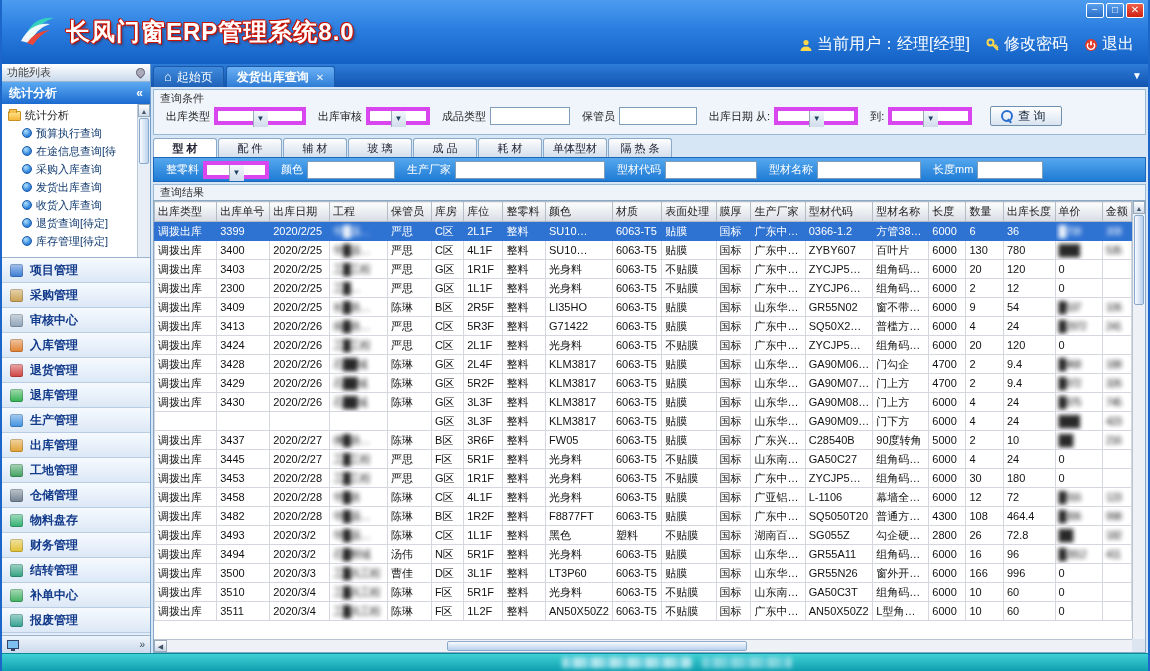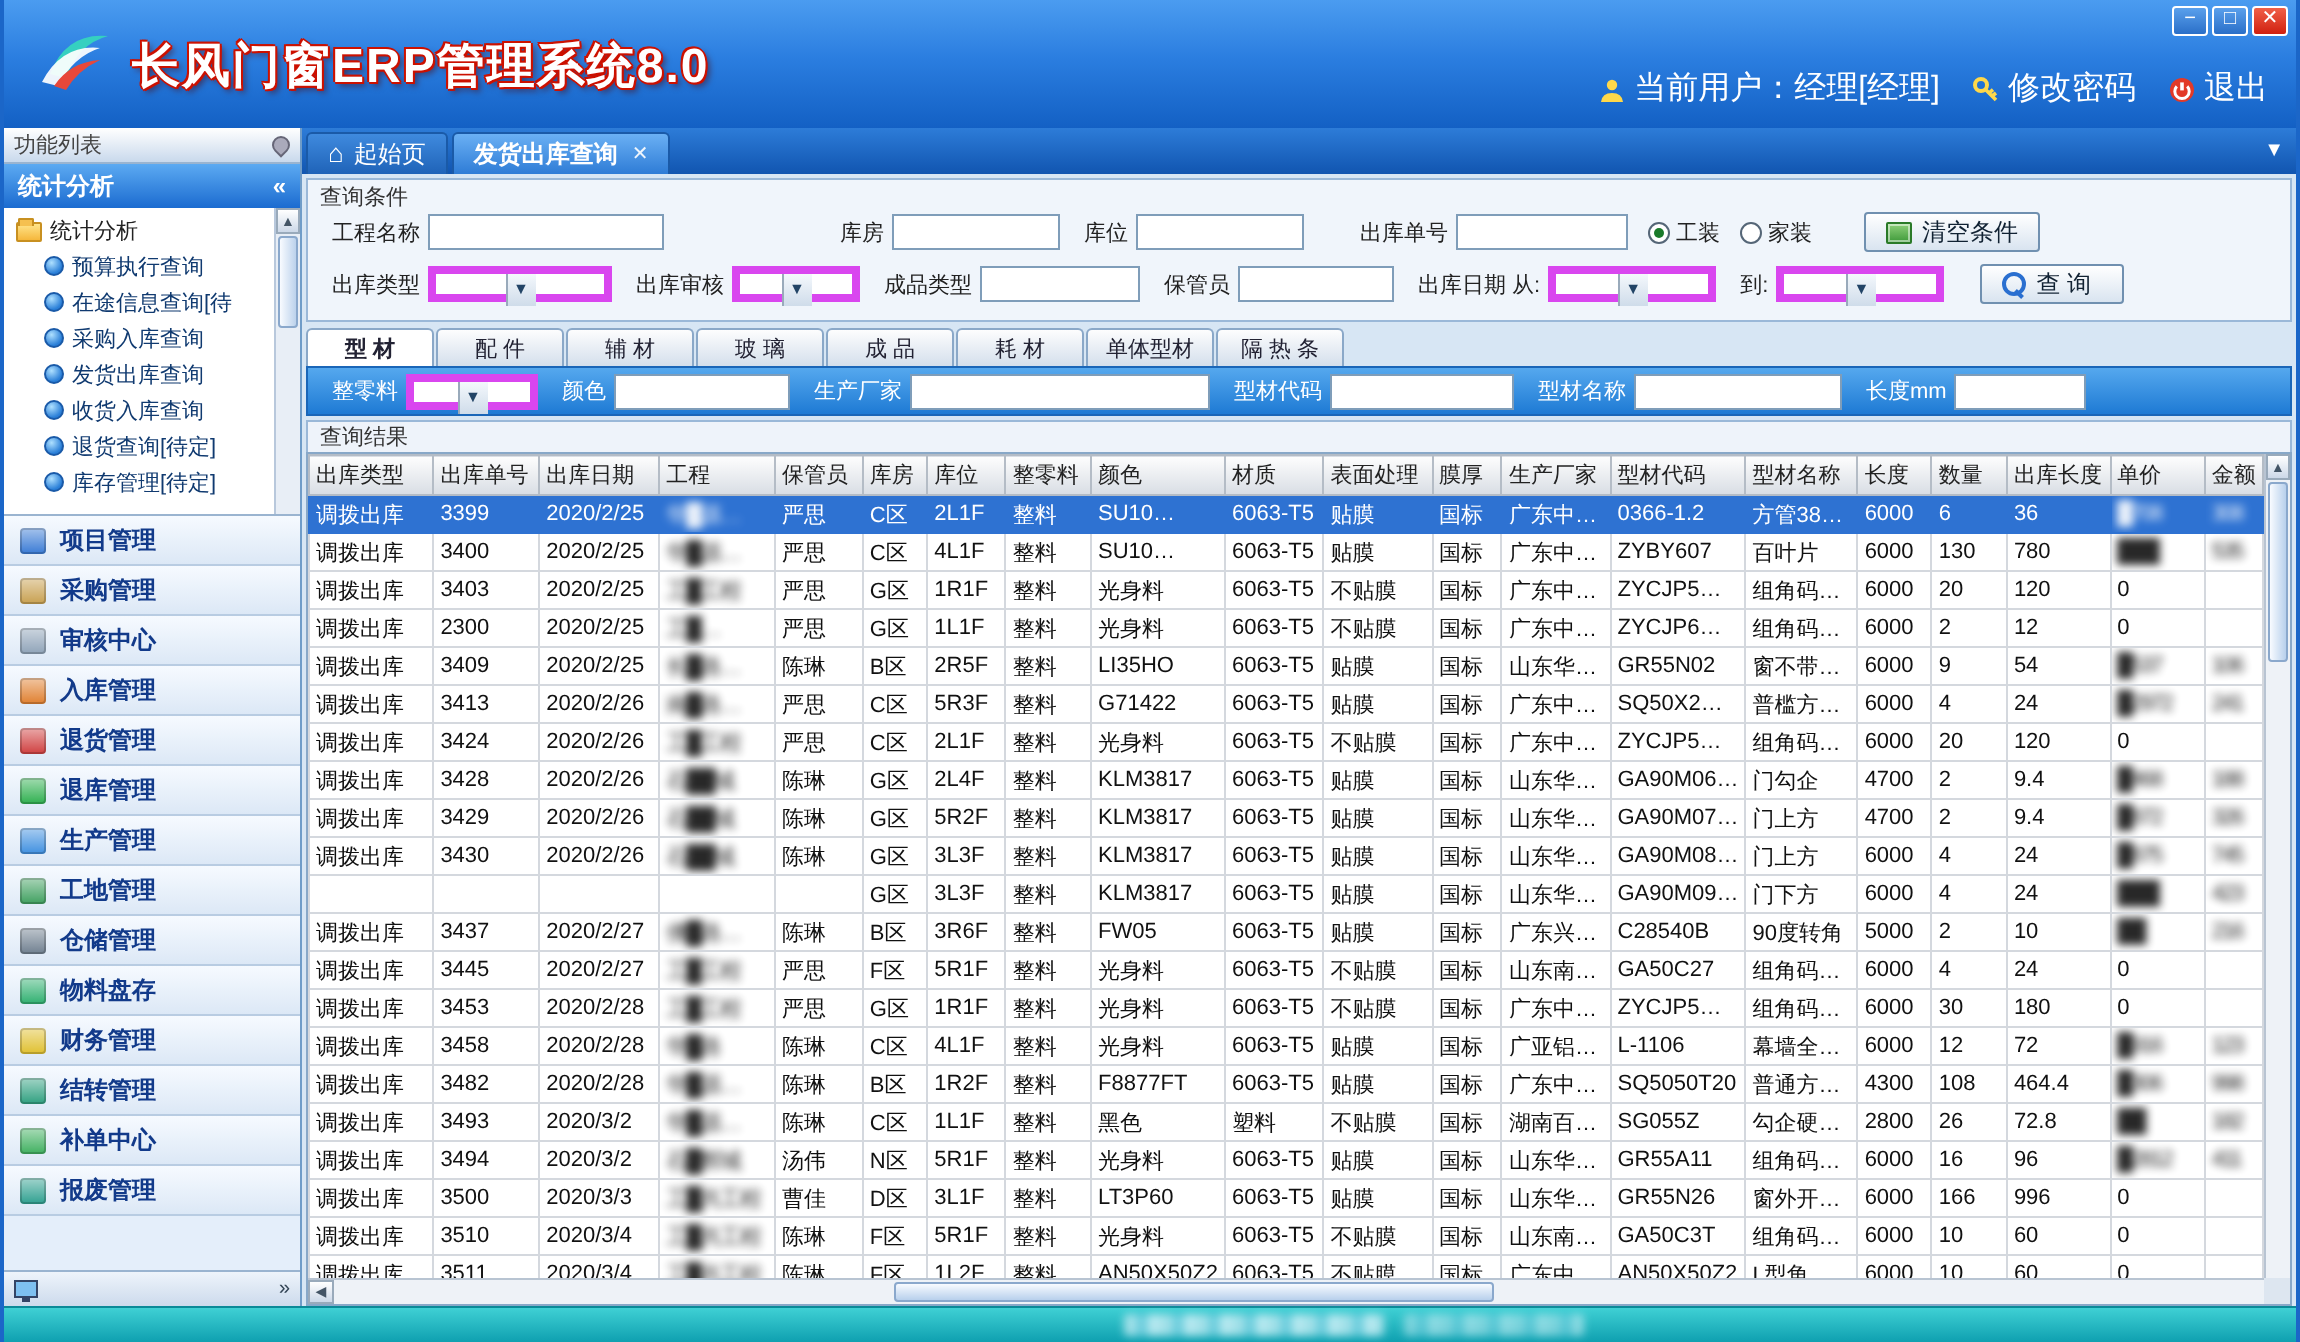--- a/index.html
+++ b/index.html
@@ -230,20 +230,24 @@
           </div>
           <div class="menu-item">
             <span class="menu-ico" style="background-color: rgb(48, 176, 80);"></span>
             <span>退库管理</span>
           </div>
           <div class="menu-item">
             <span class="menu-ico" style="background-color: rgb(64, 144, 224);"></span>
             <span>生产管理</span>
           </div>
           <div class="menu-item">
+            <span class="menu-ico" style="background-color: rgb(224, 160, 48);"></span>
+            <span>出库管理</span>
+          </div>
+          <div class="menu-item">
             <span class="menu-ico" style="background-color: rgb(64, 160, 96);"></span>
             <span>工地管理</span>
           </div>
           <div class="menu-item">
             <span class="menu-ico" style="background-color: rgb(112, 128, 144);"></span>
             <span>仓储管理</span>
           </div>
           <div class="menu-item">
             <span class="menu-ico" style="background-color: rgb(48, 176, 112);"></span>
             <span>物料盘存</span>
@@ -280,42 +284,20 @@
           </div>
           <div class="tab active">
             <span>发货出库查询</span>
             <span class="x">✕</span>
           </div>
           <span class="tab-caret">▼</span>
       </div>
 
       <div class="query-panel">
         <div class="query-title">查询条件</div>
-        <div class="q-row">
-          <label style="margin-left:4px;">工程名称</label>
-          <input class="tbx" style="width: 118px;">
-          <label style="margin-left:88px;">库房</label>
-          <input class="tbx" style="width: 84px;">
-          <label>库位</label>
-          <input class="tbx" style="width: 84px;">
-          <label style="margin-left:28px;">出库单号</label>
-          <input class="tbx" style="width: 86px;">
-          <span class="radio">
-            <span class="rdot on"></span>
-            <span>工装</span>
-          </span>
-          <span class="radio">
-            <span class="rdot"></span>
-            <span>家装</span>
-          </span>
-          <span class="btn" style="margin-left:26px;">
-            <span class="clear-ico"></span>
-            <span>清空条件</span>
-          </span>
-        </div>
         <div class="q-row" style="margin-bottom:2px;">
           <label style="margin-left:4px;">出库类型</label>
           <span class="combo" style="width:92px;">
             <span class="val">生产领料出库</span>
             <span class="dd">▼</span>
           </span>
           <label>出库审核</label>
           <span class="combo" style="width:64px;">
             <span class="val">全部</span>
             <span class="dd">▼</span>

